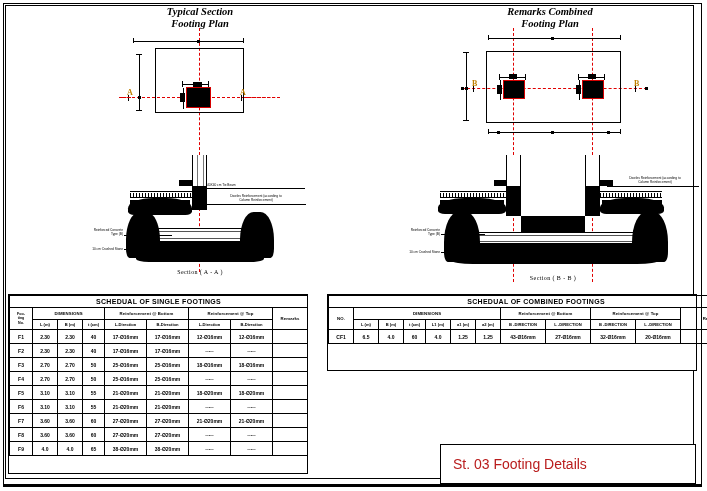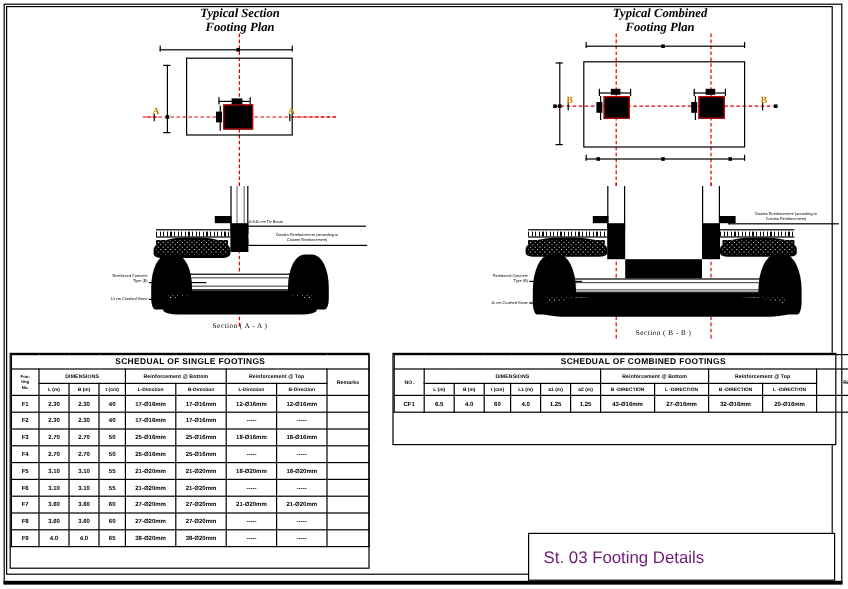--- a/index.html
+++ b/index.html
@@ -201,41 +201,41 @@
     width: 256px; height: 40px;
     border: 1px solid #000;
     box-sizing: border-box;
     background: #fff;
     display: flex;
     align-items: center;
   }
   #titleblock-text {
     font-family: "Liberation Sans", sans-serif;
     font-size: 14px;
-    color: #701a75;
+    color: #b91c1c;
     padding-left: 12px;
   }
   .bottombar {
     position: absolute;
     left: 3px; top: 484px;
     width: 699px; height: 3px;
     background: #000;
   }
 </style>
 </head>
 <body>
 
 <div id="sheet">
 
   <div class="sheet-frame"></div>
   <div class="sheet-frame-inner"></div>
 
   <div class="dwg-title" id="title-square">Typical Section
 Footing Plan</div>
-  <div class="dwg-title" id="title-combined">Typical Combined
+  <div class="dwg-title" id="title-combined">Remarks Combined
 Footing Plan</div>
 
   <div>
 
     <div class="cl-v" style="left:199px; top:28px; height:132px;"></div>
 
     <div class="cl-h" style="left:122px; top:97px; width:158px;"></div>
 
     <div class="dimline" style="left:133px; top:41px; width:111px;"></div>
     <div class="dimtick" style="left:133px; top:38px;"></div>

